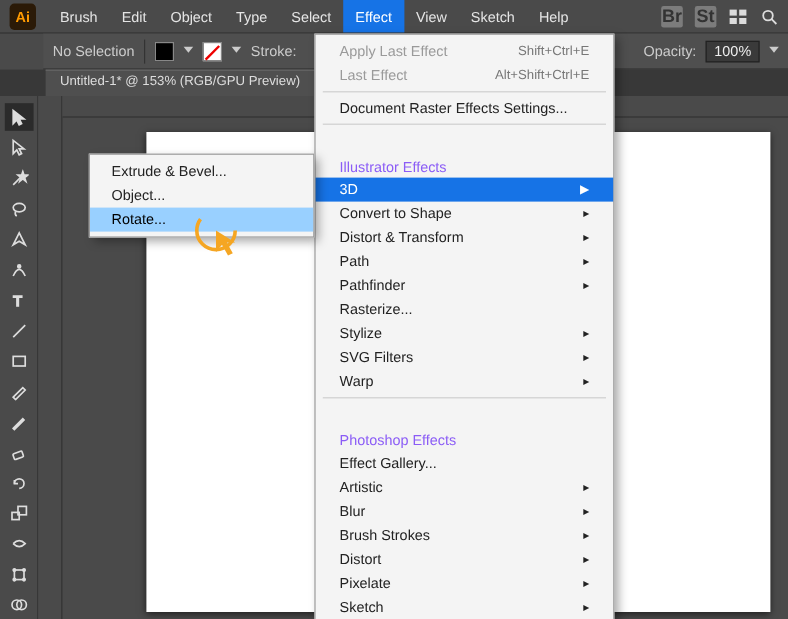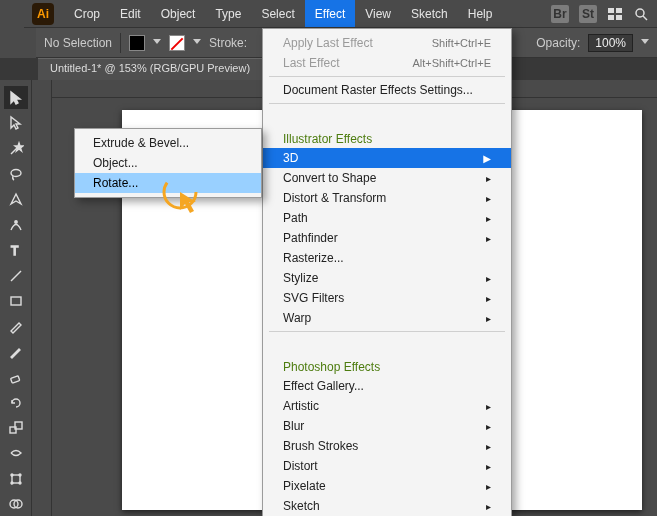--- a/index.html
+++ b/index.html
@@ -1,24 +1,24 @@
 <!DOCTYPE html>
 <html><head>
 <meta charset="utf-8">
 <style>
 * { margin: 0; padding: 0; box-sizing: border-box; font-family: "Segoe UI", Tahoma, sans-serif; font-size: 12px; }
 body { background: #4a4a4a; width: 657px; height: 516px; overflow: hidden; position: relative; color: #ccc; }
 
-.menubar { height: 28px; background: #4a4a4a; display: flex; align-items: center; padding-left: 8px; border-bottom: 1px solid #333; margin-left: 24px; }
+.menubar { height: 28px; background: #4a4a4a; display: flex; align-items: center; padding-left: 8px; border-bottom: 1px solid #333; }
 .logo { width: 22px; height: 22px; background: #2b1a07; border-radius: 4px; display: flex; align-items: center; justify-content: center; color: #ff9a00; font-weight: bold; font-size: 12px; margin-right: 10px; }
 .menubar-item { padding: 0 10px; height: 100%; display: flex; align-items: center; color: #e5e5e5; cursor: default; }
 .menubar-item.active { background: #1673e6; color: #fff; }
 .menubar-spacer { flex: 1; }
 .toprighticons { display: flex; align-items: center; gap: 10px; padding-right: 8px; }
-.tri-box { width: 18px; height: 18px; background: #7c7c7c; color: #333; display: flex; align-items: center; justify-content: center; font-size: 12px; font-weight: bold; border-radius: 2px; }
+.tri-box { width: 18px; height: 18px; background: #7c7c7c; color: #333; display: flex; align-items: center; justify-content: center; font-size: 15px; font-weight: bold; border-radius: 2px; }
 
 .controlbar { height: 30px; background: #4f4f4f; border-bottom: 1px solid #333; display: flex; align-items: center; padding: 0 8px; gap: 8px; color: #ccc; margin-left: 36px; }
 .swatch { width: 16px; height: 16px; }
 .swatch.black { background: #000; border: 1px solid #888; }
 .swatch.nostroke { background: #fff; position: relative; border: 1px solid #888; }
 .swatch.nostroke::after { content:""; position:absolute; left:-1px; right:-1px; top:50%; border-top:2px solid #e00; transform: rotate(-45deg); }
 .dd { width: 8px; height: 8px; border-left: 4px solid transparent; border-right: 4px solid transparent; border-top: 5px solid #ccc; }
 .sep { width:1px; height:20px; background:#333; }
 .opacity-box { background:#3a3a3a; border:1px solid #222; padding:1px 6px; color:#eee; }
 
@@ -34,42 +34,42 @@
 .canvas-area { flex: 1; background: #4a4a4a; position: relative; }
 .ruler-h { position: absolute; left: 20px; right: 0; top: 0; height: 18px; background: #4a4a4a; border-bottom: 1px solid #333; }
 .ruler-v { position: absolute; left: 0; top: 0; bottom: 0; width: 20px; background: #4a4a4a; border-right: 1px solid #333; }
 .artboard { position: absolute; left: 90px; top: 30px; width: 520px; height: 400px; background: #fff; box-shadow: 0 2px 6px rgba(0,0,0,0.6); }
 
 
 .effect-menu { position: absolute; left: 262px; top: 28px; width: 250px; background: #f4f4f4; border: 1px solid #9b9b9b; box-shadow: 4px 4px 8px rgba(0,0,0,.35); z-index: 20; padding: 4px 0; }
 .effect-menu .mi { padding: 3px 20px; color: #222; display: flex; justify-content: space-between; align-items: center; height: 20px; }
 .effect-menu .mi.disabled { color: #9a9a9a; }
 .effect-menu .mi.highlight { background: #1673e6; color: #fff; }
-.effect-menu .mh { padding: 4px 20px 2px; color: #4d7c0f; font-style: normal; margin-top: 24px; }
+.effect-menu .mh { padding: 4px 20px 2px; color: #8b5cf6; font-style: normal; margin-top: 24px; }
 .effect-menu hr { border: none; border-top: 1px solid #cfcfcf; margin: 3px 6px; }
 .arrow { font-size: 10px; }
 
 
 .submenu { position: absolute; left: 74px; top: 128px; width: 188px; background: #f4f4f4; border: 1px solid #9b9b9b; box-shadow: 4px 4px 8px rgba(0,0,0,.35); z-index: 30; padding: 4px 0; }
 .submenu .mi { padding: 3px 18px; color: #222; height: 20px; display:flex; align-items:center; }
 .submenu .mi.highlight { background: #99d0ff; color: #000; }
 
 
 .cursor-orb { position: absolute; left: 158px; top: 170px; z-index: 40; pointer-events: none; }
 .cursor-orb svg { width: 48px; height: 48px; }
 
 .kbd { color: #777; font-size: 11px; }
 .tri-icon { width:16px; height:16px; display:inline-block; }
 </style>
 </head>
 <body>
 
 <div class="menubar">
   <div class="logo">Ai</div>
-  <div class="menubar-item">Crop</div>
+  <div class="menubar-item">Brush</div>
   <div class="menubar-item">Edit</div>
   <div class="menubar-item">Object</div>
   <div class="menubar-item">Type</div>
   <div class="menubar-item">Select</div>
   <div class="menubar-item active">Effect</div>
   <div class="menubar-item">View</div>
   <div class="menubar-item">Sketch</div>
   <div class="menubar-item">Help</div>
   <div class="menubar-spacer"></div>
   <div class="toprighticons">

